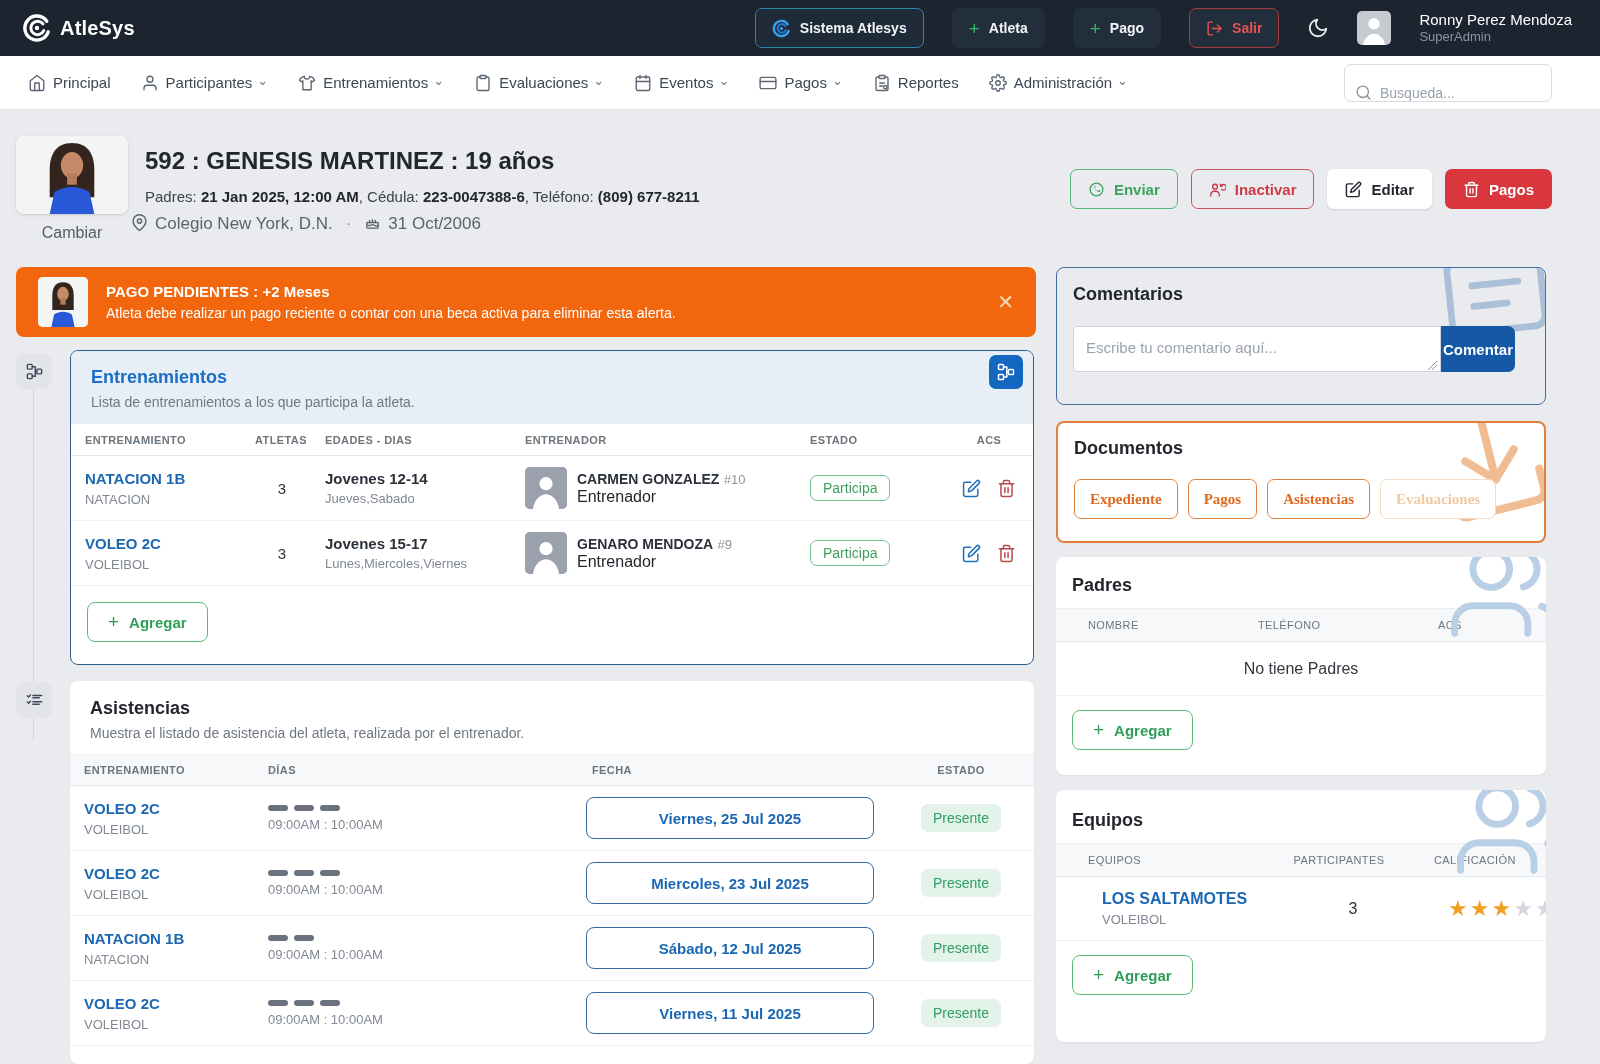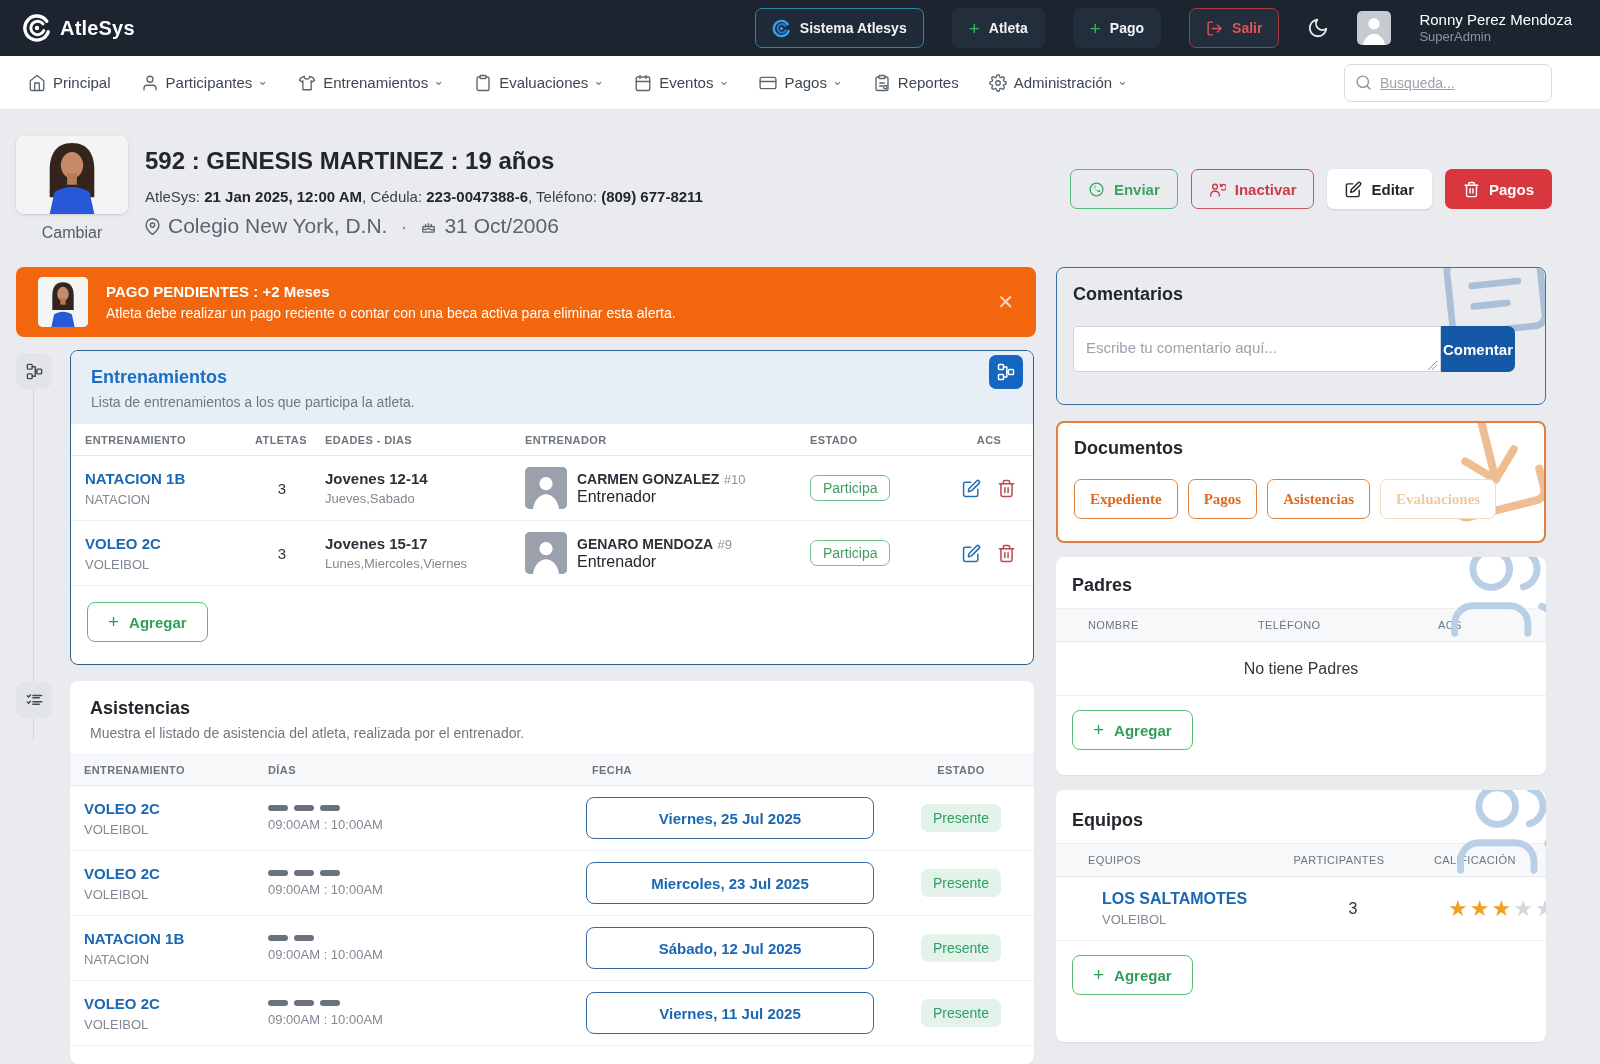--- a/index.html
+++ b/index.html
@@ -22,32 +22,32 @@
   .tb-user .name { color:#fff; font-size:15px; }
   .tb-user .role { color:#8b95a1; font-size:13px; }
 
   
   .subnav { position:absolute; left:0; top:56px; width:1600px; height:54px; background:#fff; border-bottom:1px solid #e0e3e7; display:flex; align-items:center; z-index:25; }
   .nav-items { display:flex; align-items:center; gap:30px; margin-left:28px; }
   .nav-item { display:flex; align-items:center; gap:7px; color:#3d4754; font-size:15px; cursor:pointer; text-decoration:none; }
   .nav-ico { display:flex; align-items:center; color:#5b6572; }
   .nav-ico svg { width:18px; height:18px; }
   .chev { color:#6b7380; font-size:13px; margin-left:-2px; transform:translateY(-2px); }
-  .search-box { margin-left:auto; margin-right:48px; width:208px; height:38px; border:1px solid #d8dbe0; border-radius:7px; display:flex; align-items:center; padding:0 10px; gap:8px; background:#fff; color:#98a0ab;text-decoration:underline; }
+  .search-box { margin-left:auto; margin-right:48px; width:208px; height:38px; border:1px solid #d8dbe0; border-radius:7px; display:flex; align-items:flex-end; padding:0 10px; gap:8px; background:#fff; color:#98a0ab; }
   .search-box input { border:none; outline:none; width:140px; font-size:14px; color:#3d4754; font-family:inherit; background:transparent; }
   .search-box input::placeholder { color:#9aa2ad; }
 
   
   .photo-card { position:absolute; left:16px; top:136px; width:112px; height:78px; border-radius:8px; overflow:hidden; background:#f3f4f4; box-shadow:0 1px 3px rgba(0,0,0,.15); cursor:pointer; }
   .photo-card svg { width:100%; height:100%; display:block; }
   .photo-label { position:absolute; left:16px; top:224px; width:112px; text-align:center; color:#555d66; font-size:16px; cursor:pointer; }
   .p-title { position:absolute; left:145px; top:147px; font-size:24px; font-weight:700; color:#23272d; }
   .p-meta { position:absolute; left:145px; top:188px; font-size:15px; color:#3a424d; }
   .p-meta b { color:#23272d; }
-  .p-loc { position:absolute; left:144px; top:214px; font-size:21px; color:#5a6470; display:flex; align-items:center; gap:7px; }
+  .p-loc { position:absolute; left:131px; top:214px; font-size:17px; color:#5a6470; display:flex; align-items:flex-start; gap:7px; }
   .p-loc svg { width:17px; height:17px; }
   .dot-sep { color:#8a919b; margin:0 6px; }
   .actions { position:absolute; right:48px; top:169px; display:flex; gap:13px; }
   .act-btn { height:40px; display:flex; align-items:center; gap:9px; padding:0 17px; border-radius:7px; font-size:15px; font-weight:700; cursor:pointer; border:1px solid transparent; background:#fff; font-family:inherit; }
   .act-btn svg { width:17px; height:17px; }
   .act-enviar { border-color:#57b77c; color:#3aa35f; background:transparent; }
   .act-inactivar { border-color:#c9545e; color:#ce3b46; background:transparent; }
   .act-editar { background:#fff; color:#23272d; box-shadow:0 1px 2px rgba(0,0,0,.12); }
   .act-borrar { background:#d9363e; color:#fff; }
 
@@ -319,21 +319,21 @@
       <rect width="80" height="56" fill="#f3f4f4"></rect>
       <path d="M40 5c-12 0-16 9-16 19v20h32V24c0-10-4-19-16-19z" fill="#33251d"></path>
       <ellipse cx="40" cy="21" rx="8" ry="9.5" fill="#c58a68"></ellipse>
       <rect x="36.5" y="27" width="7" height="8" fill="#b57c5c"></rect>
       <path d="M24 56l3.5-16c8-4.5 17-4.5 25 0L56 56z" fill="#2857d8"></path>
     </svg>
   </div>
   <div class="photo-label">Cambiar</div>
   <h1 class="p-title">592 : GENESIS MARTINEZ : 19 años</h1>
   <div class="p-meta">
-    <span>AtleSys: </span><b>21 Jan 2025, 12:00 AM</b><span>, Cédula: </span><b>223-0047388-6</b><span>, Teléfono: </span><b>(809) 677-8211</b>
+    <span>Padres: </span><b>21 Jan 2025, 12:00 AM</b><span>, Cédula: </span><b>223-0047388-6</b><span>, Teléfono: </span><b>(809) 677-8211</b>
   </div>
   <div class="p-loc">
     <span>
       <svg viewBox="0 0 24 24" fill="none" stroke="#5a6470" stroke-width="2" stroke-linecap="round" stroke-linejoin="round" width="17" height="17">
           <path d="M21 10c0 7-9 13-9 13s-9-6-9-13a9 9 0 0 1 18 0z"></path>
           <circle cx="12" cy="10" r="3"></circle>
         </svg>
     </span>
     <span>Colegio New York, D.N.</span>
     <span class="dot-sep">·</span>

